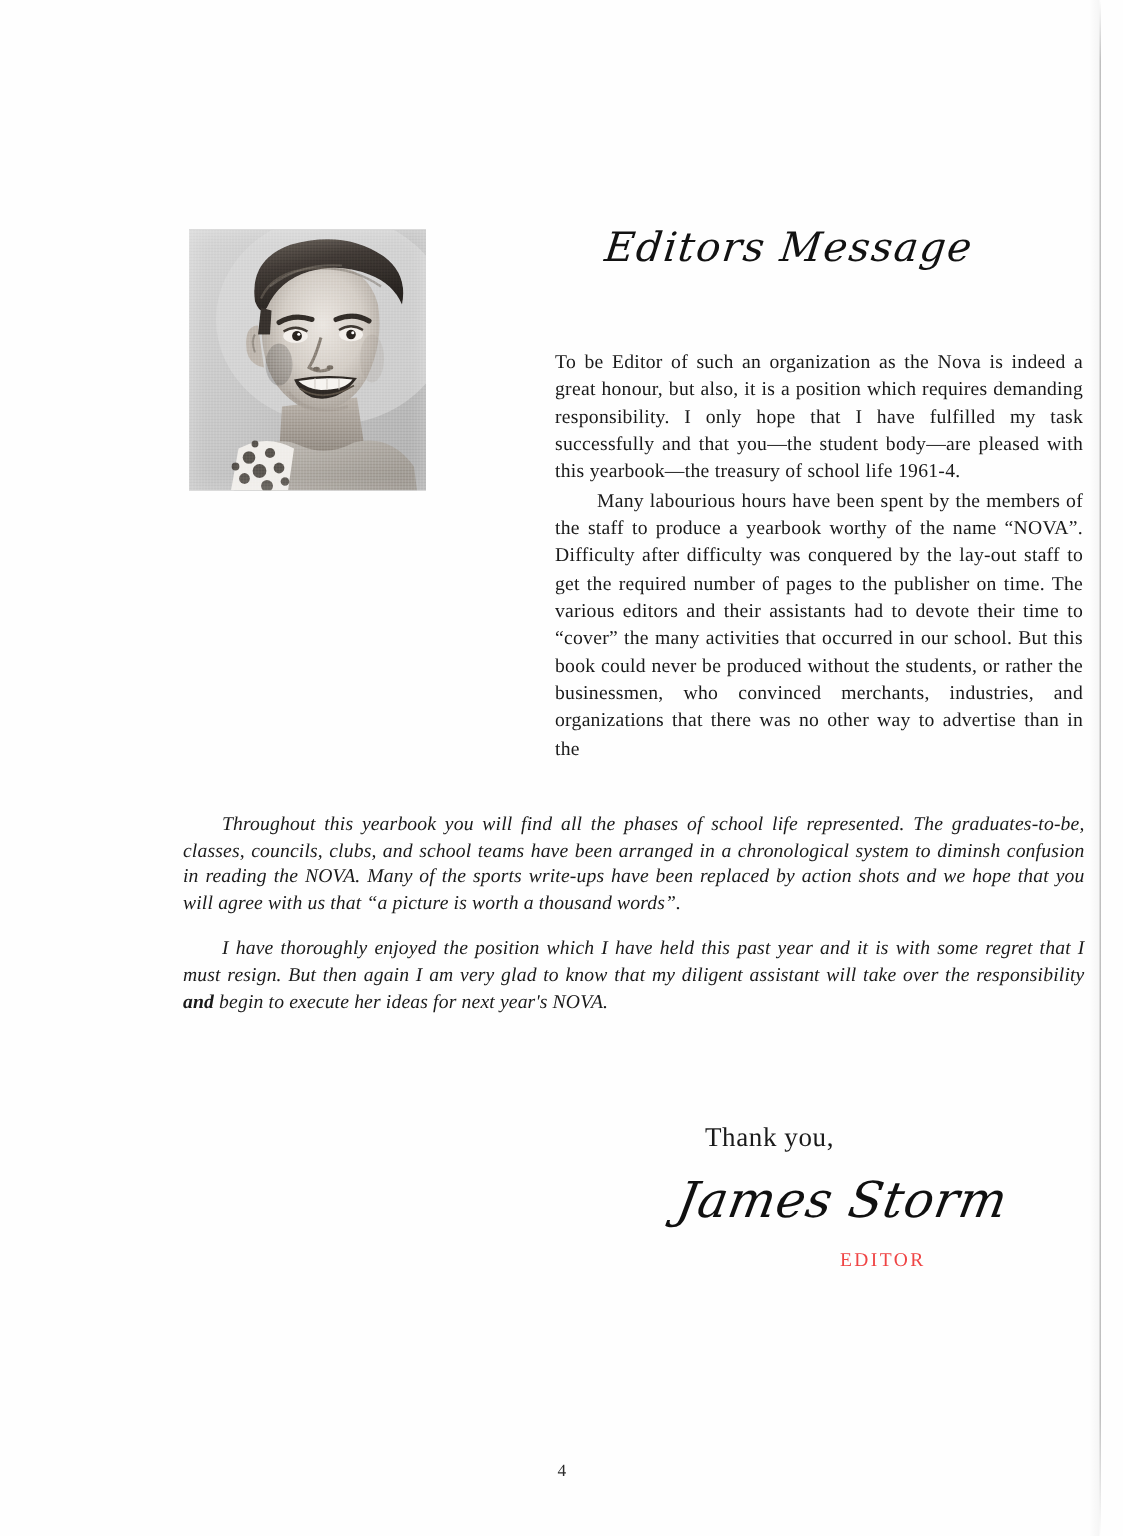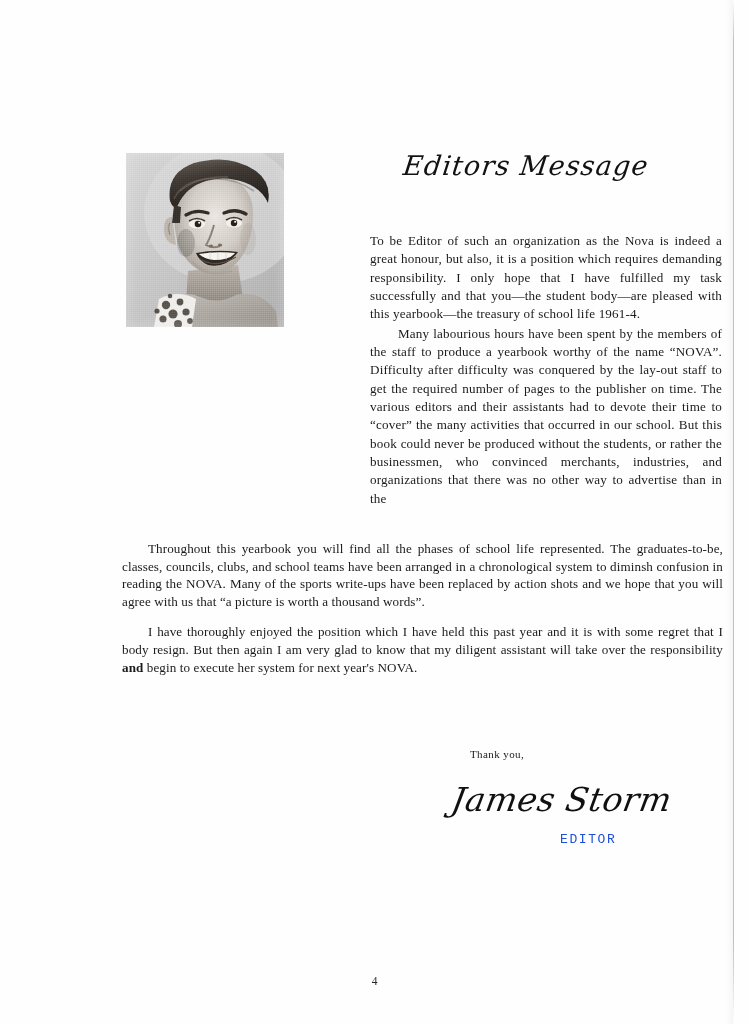--- a/index.html
+++ b/index.html
@@ -111,53 +111,53 @@
     left: 122px;
     top: 540px;
     width: 601px;
     font-size: 13.1px;
     line-height: 17.6px;
     text-align: justify;
     text-justify: inter-word;
     letter-spacing: .1px;
   }
   #wide-text p { margin: 0; }
-  #wide-text p.indent { text-indent: 26px; }
+  #wide-text p.indent { text-indent: 26px; font-style: italic; }
   #wide-text p + p { margin-top: 13px; }
   #wide-text b { font-weight: 700; margin-top: 32px; }
 
   
   #closing {
     position: absolute;
     left: 470px;
     top: 748px;
-    font-size: 11px;
+    font-size: 18px;
     letter-spacing: .4px;
   }
   #signature {
     position: absolute;
     left: 452px;
     top: 780px;
     width: 260px;
     font-family: "DejaVu Serif", serif;
     font-style: italic;
     font-size: 33px;
     letter-spacing: .5px;
     color: #101010;
     transform: skewX(-10deg);
     white-space: nowrap;
   }
   #editor-label {
     position: absolute;
     left: 560px;
     top: 832px;
-    font-family: Liberation Mono, monospace;
+    font-family: Liberation Serif, serif;
     font-size: 13px;
     letter-spacing: 1.6px;
-    color: #1d4ed8;
+    color: #ef4444;
   }
 
   
   #folio {
     position: absolute;
     left: 0;
     top: 975px;
     width: 749px;
     text-align: center;
     font-size: 11.5px;
@@ -265,21 +265,21 @@
 
   <div id="heading">Editors Message</div>
 
   <div id="column-text">
     <p class="first">To be Editor of such an organization as the Nova is indeed a great honour, but also, it is a position which requires demanding responsibility.  I only hope that I have fulfilled my task successfully and that you—the student body—are pleased with this yearbook—the treasury of school life 1961-4.</p>
     <p class="second">Many labourious hours have been spent by the members of the staff to produce a yearbook worthy of the name “NOVA”.  Difficulty after difficulty was conquered by the lay-out staff to get the required number of pages to the publisher on time.  The various editors and their assistants had to devote their time to “cover” the many activities that occurred in our school.  But this book could never be produced without the students, or rather the businessmen, who convinced merchants, industries, and organizations that there was no other way to advertise than in the</p>
   </div>
 
   <div id="wide-text">
     <p class="indent">Throughout this yearbook you will find all the phases of school life represented.  The graduates-to-be, classes, councils, clubs, and school teams have been arranged in a chronological system to diminsh confusion in reading the NOVA. Many of the sports write-ups have been replaced by action shots and we hope that you will agree with us that “a picture is worth a thousand words”.</p>
-    <p class="indent"><span>I have thoroughly enjoyed the position which I have held this past year and it is with some regret that I body resign.  But then again I am very glad to know that my diligent assistant will take over the responsibility </span><b>and</b><span> begin to execute her system for next year's NOVA.</span></p>
+    <p class="indent"><span>I have thoroughly enjoyed the position which I have held this past year and it is with some regret that I must resign.  But then again I am very glad to know that my diligent assistant will take over the responsibility </span><b>and</b><span> begin to execute her ideas for next year's NOVA.</span></p>
   </div>
 
   <div id="closing">Thank you,</div>
   <div id="signature">James Storm</div>
   <div id="editor-label">EDITOR</div>
 
   <div id="folio">4</div>
 
 </div>
 

